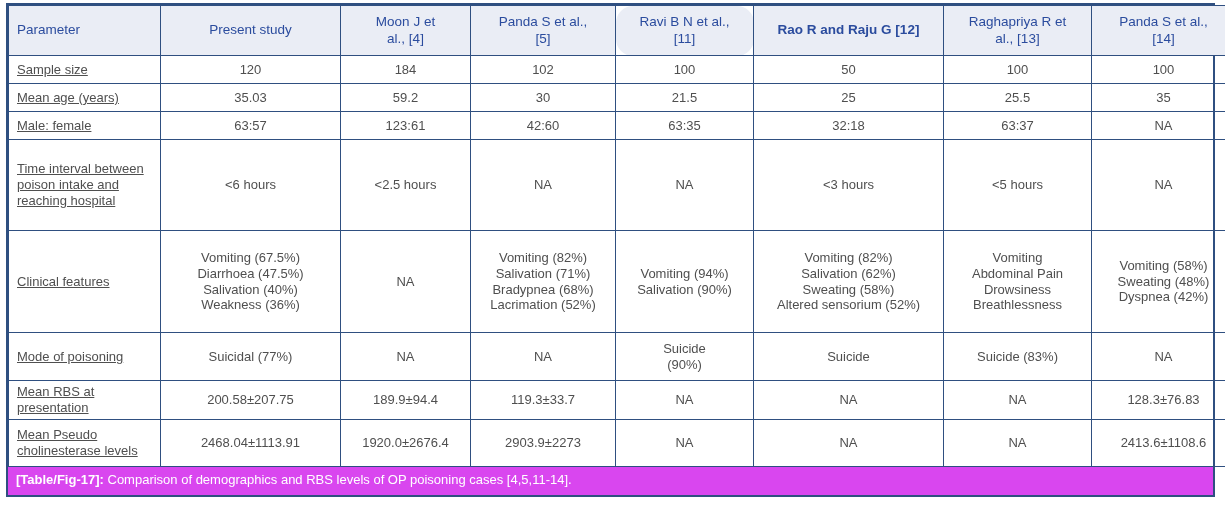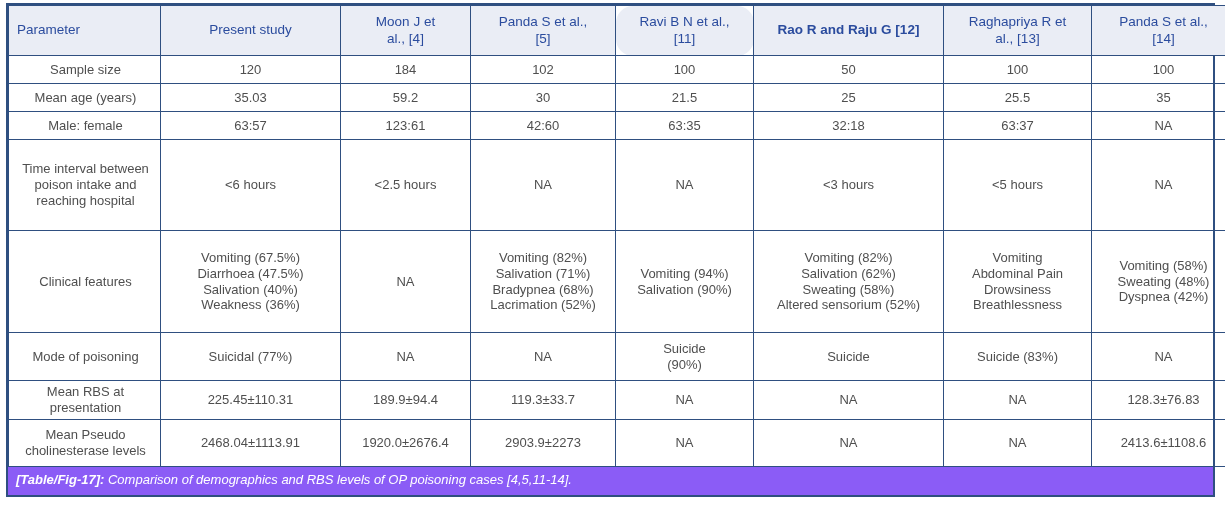--- a/index.html
+++ b/index.html
@@ -41,49 +41,49 @@
   thead tr{height:50px;}
   thead th:first-child{
     text-align:left;
     padding-left:8px;
   }
   tbody td{
     color:#4f4f4f;
     line-height:1.22;
   }
   tbody td.rowlabel{
-    text-align:center;
+    text-align:left;
     padding-left:8px;
     padding-right:6px;
+    text-decoration:underline;
   }
   
   th:nth-child(1){width:152px;}
   th:nth-child(2){width:180px;}
   th:nth-child(3){width:130px;}
   th:nth-child(4){width:145px;}
   th:nth-child(5){width:138px;border-radius:17px;}
   th:nth-child(6){width:190px;font-weight:bold;}
   th:nth-child(7){width:148px;}
   th:nth-child(8){width:144px;}
   
   tbody tr:nth-child(1){height:28px;}
   tbody tr:nth-child(2){height:28px;}
   tbody tr:nth-child(3){height:28px;}
   tbody tr:nth-child(4){height:91px;}
   tbody tr:nth-child(5){height:102px;}
   tbody tr:nth-child(6){height:48px;}
   tbody tr:nth-child(7){height:39px;}
   tbody tr:nth-child(8){height:47px;}
   .caption{
-    background:#8b5cf6;
+    background:#d946ef;
     color:#ffffff;
     font-size:13px;
     padding:6px 8px 7px 8px;
     line-height:1.15;
-    font-style:italic;
   }
   .caption .tag{
     font-weight:bold;
   }
 </style>
 </head>
 <body>
 
 <div class="frame">
   <table>
@@ -176,21 +176,21 @@
           <td>NA</td>
           <td>NA</td>
           <td>Suicide
 (90%)</td>
           <td>Suicide</td>
           <td>Suicide (83%)</td>
           <td>NA</td>
         </tr>
         <tr>
           <td class="rowlabel">Mean RBS at presentation</td>
-          <td>225.45±110.31</td>
+          <td>200.58±207.75</td>
           <td>189.9±94.4</td>
           <td>119.3±33.7</td>
           <td>NA</td>
           <td>NA</td>
           <td>NA</td>
           <td>128.3±76.83</td>
         </tr>
         <tr>
           <td class="rowlabel">Mean Pseudo cholinesterase levels</td>
           <td>2468.04±1113.91</td>

